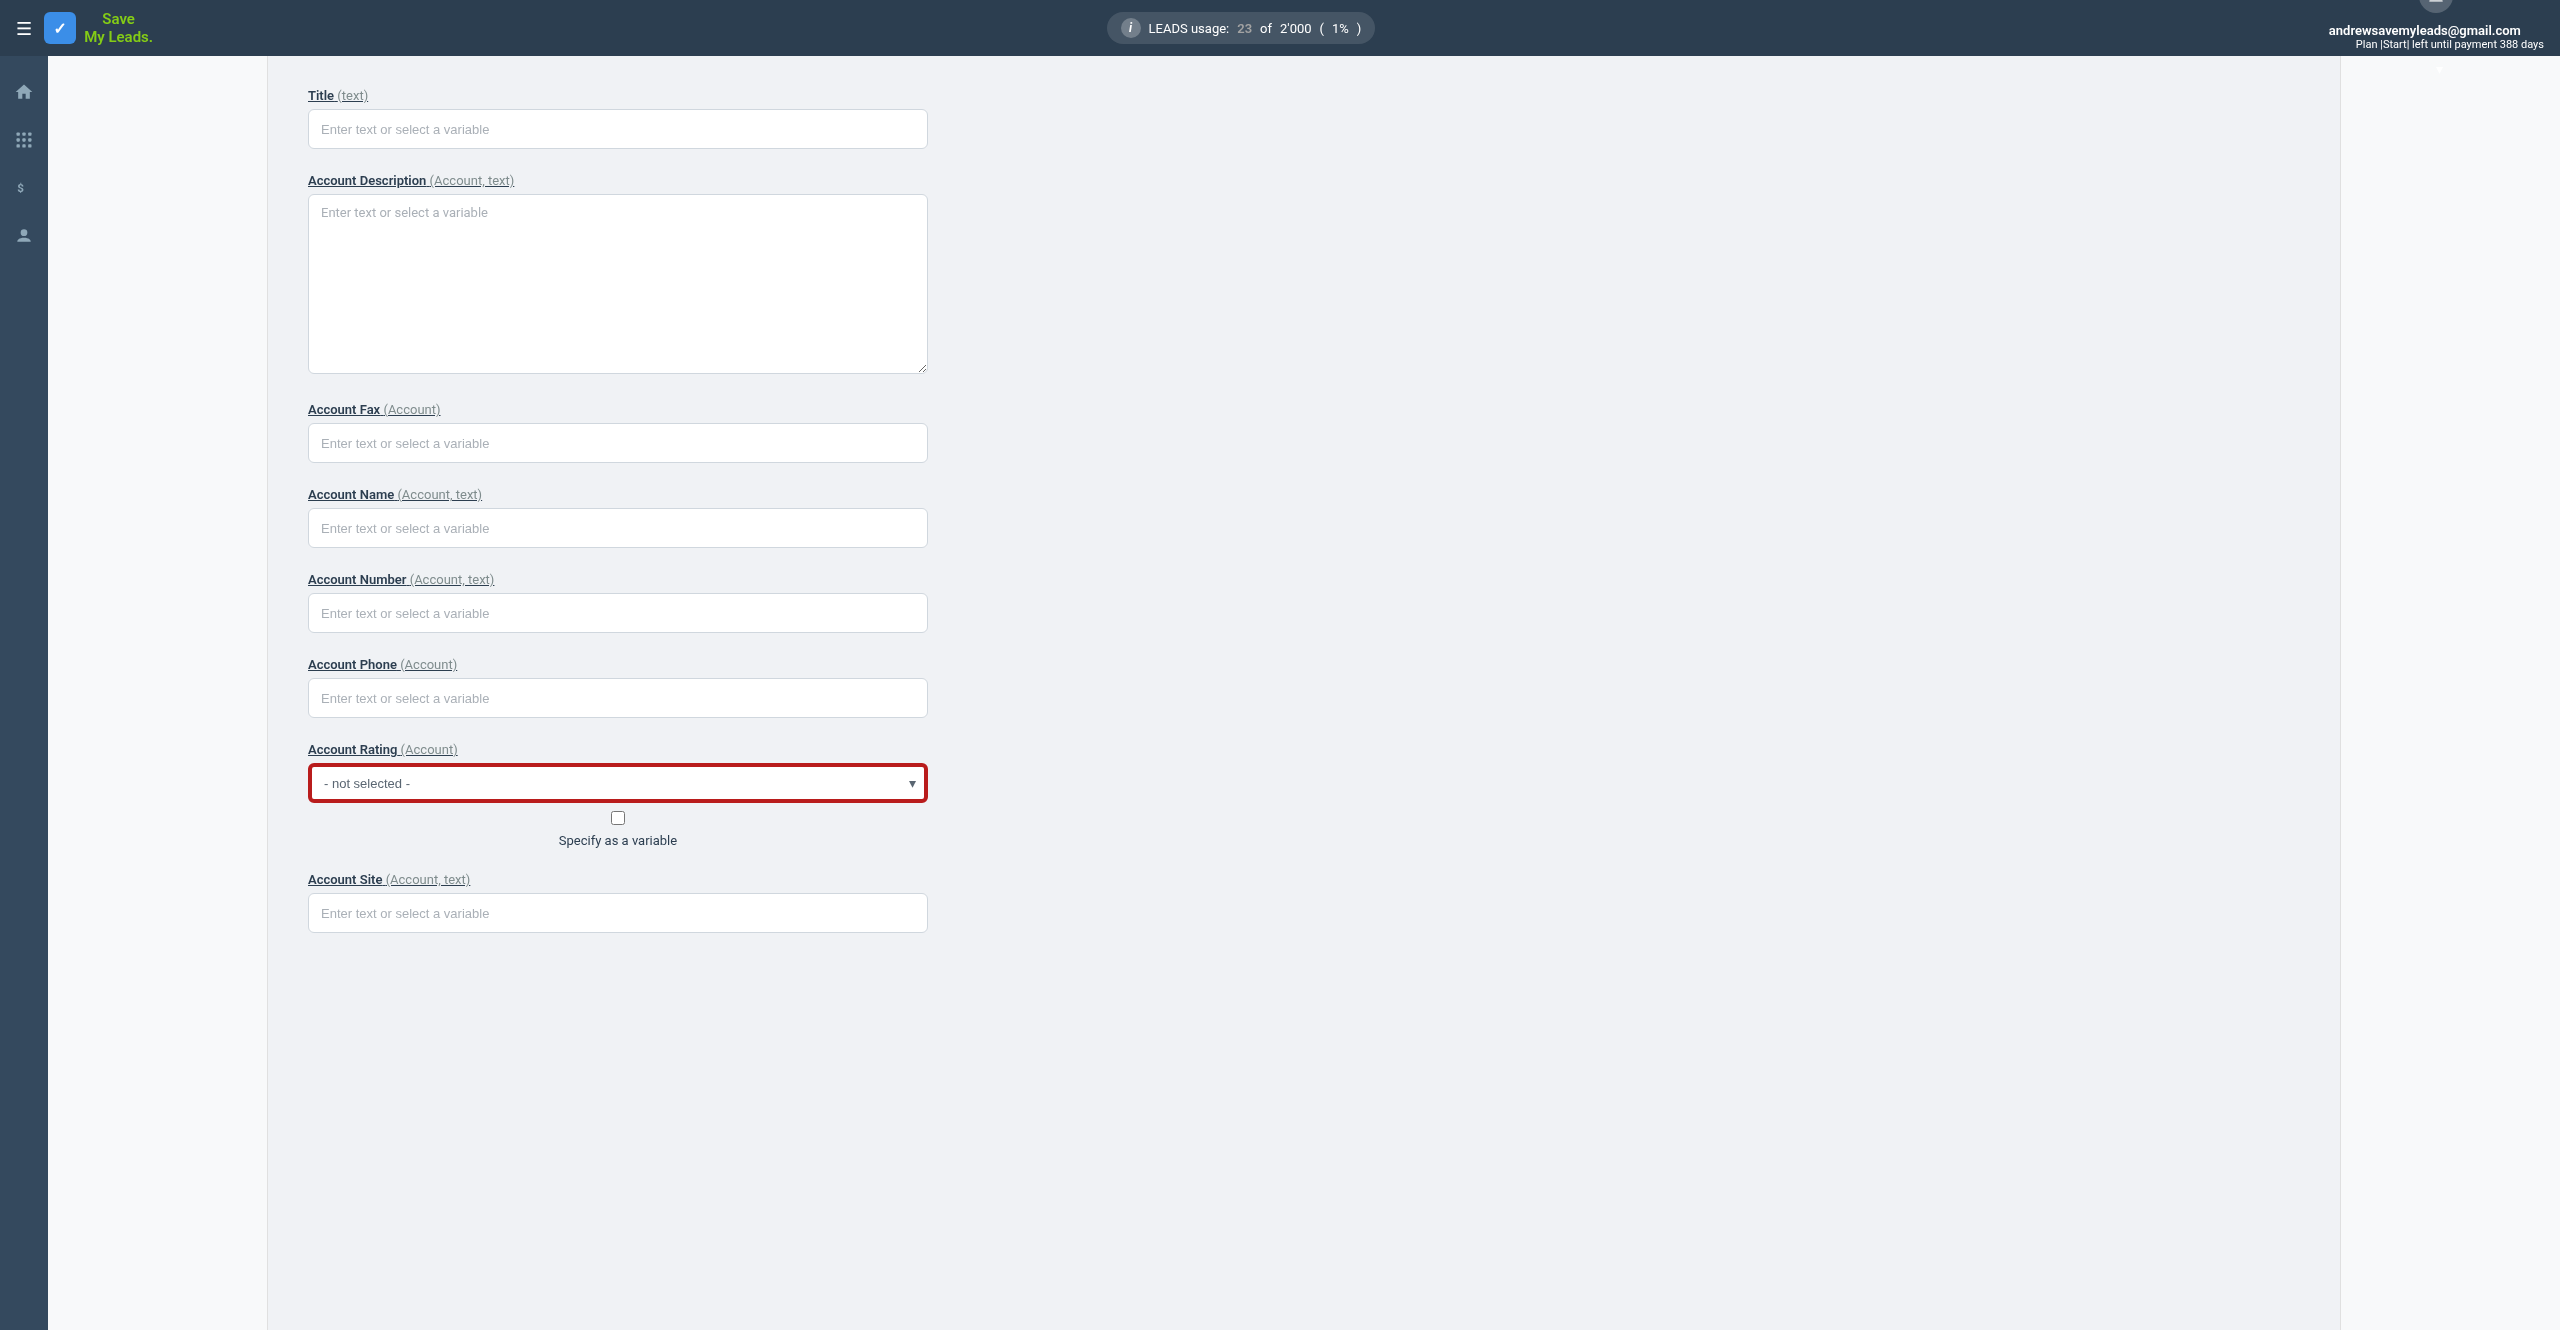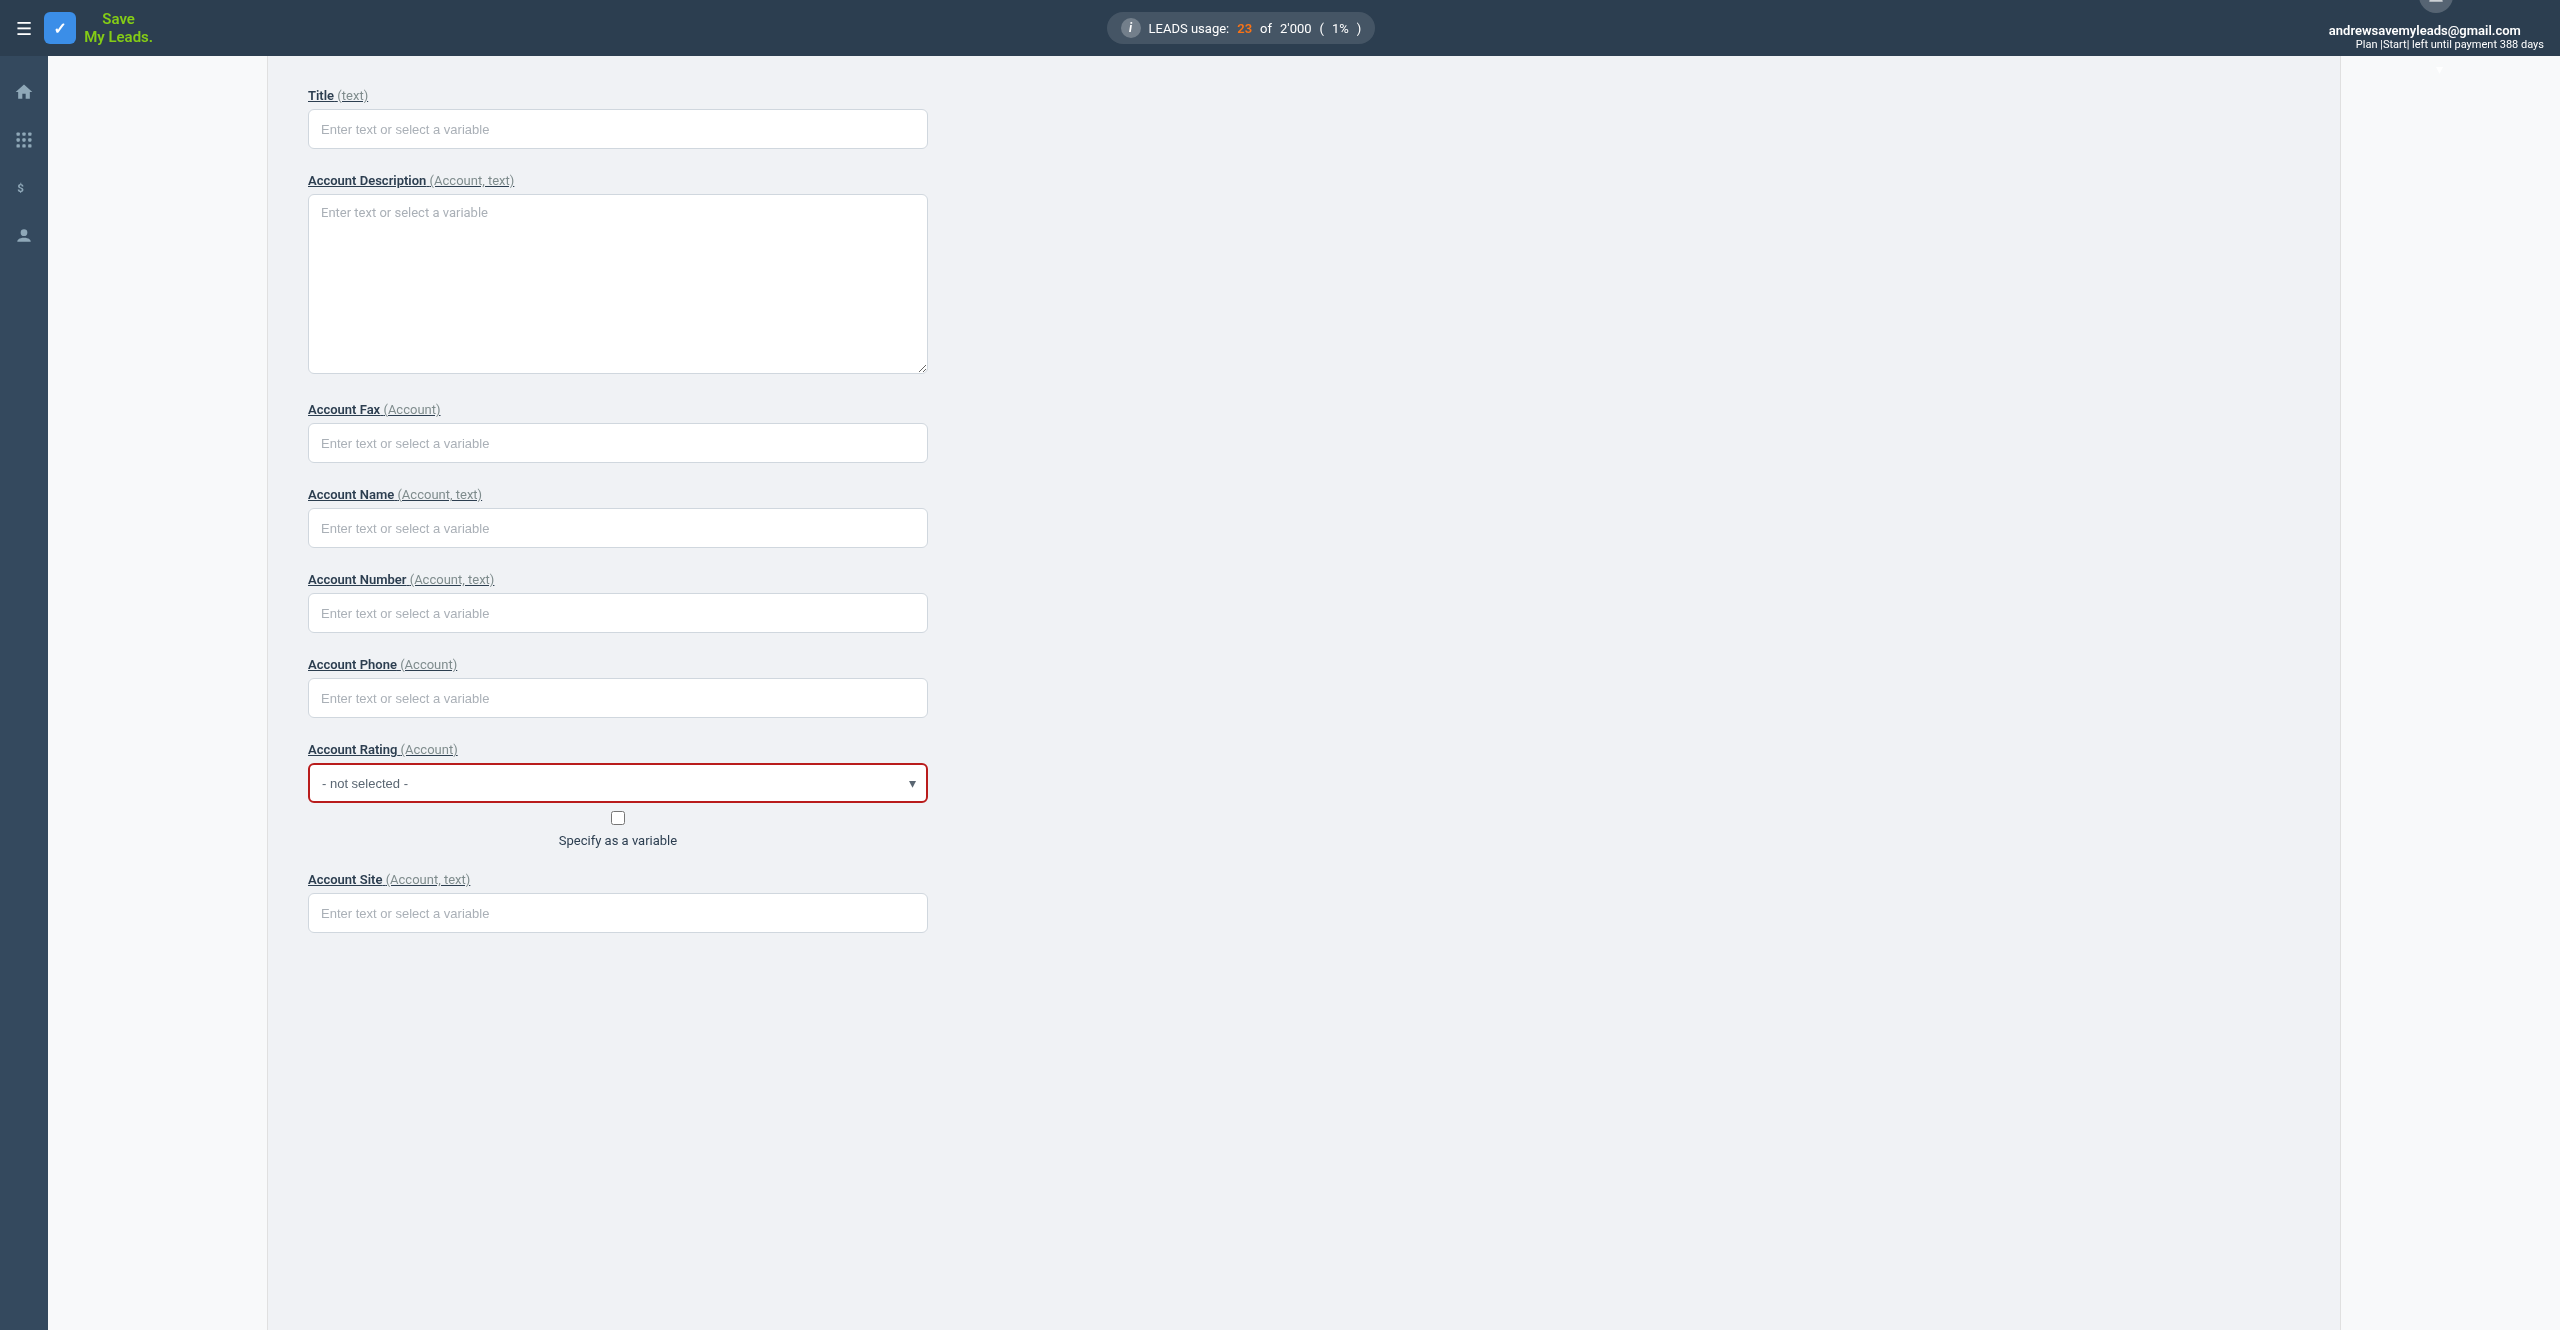--- a/index.html
+++ b/index.html
@@ -36,21 +36,21 @@
       color: #fff;
       font-size: 13px;
     }
     .leads-badge .info-icon {
       width: 20px; height: 20px;
       background: rgba(255,255,255,0.25);
       border-radius: 50%;
       display: flex; align-items: center; justify-content: center;
       font-size: 12px; font-style: italic; font-weight: bold;
     }
-    .leads-count { color: #f97316; font-weight: 600; }
+    .leads-count { color: #a3a3a3; font-weight: 600; }
     .navbar-right { display: flex; align-items: center; gap: 10px; }
     .user-info { display: flex; align-items: center; gap: 10px; flex-direction: column; }
     .user-avatar {
       width: 34px; height: 34px;
       background: rgba(255,255,255,0.2);
       border-radius: 50%;
       display: flex; align-items: center; justify-content: center;
       color: #fff; font-size: 16px;
     }
     .user-details { color: #fff; }
@@ -147,21 +147,21 @@
       outline: none;
       resize: vertical;
       font-family: inherit;
     }
     .field-textarea::placeholder { color: #aab0b7; }
 
     .field-select-wrapper { position: relative; }
     .field-select {
       width: 100%;
       height: 40px;
-      border: 2px solid #b91c1c;
+      border: 4px solid #b91c1c;
       border-radius: 6px;
       padding: 0 36px 0 12px;
       font-size: 13px;
       color: #5a6672;
       background: #fff;
       outline: none;
       appearance: none;
       -webkit-appearance: none;
       cursor: pointer;
     }

